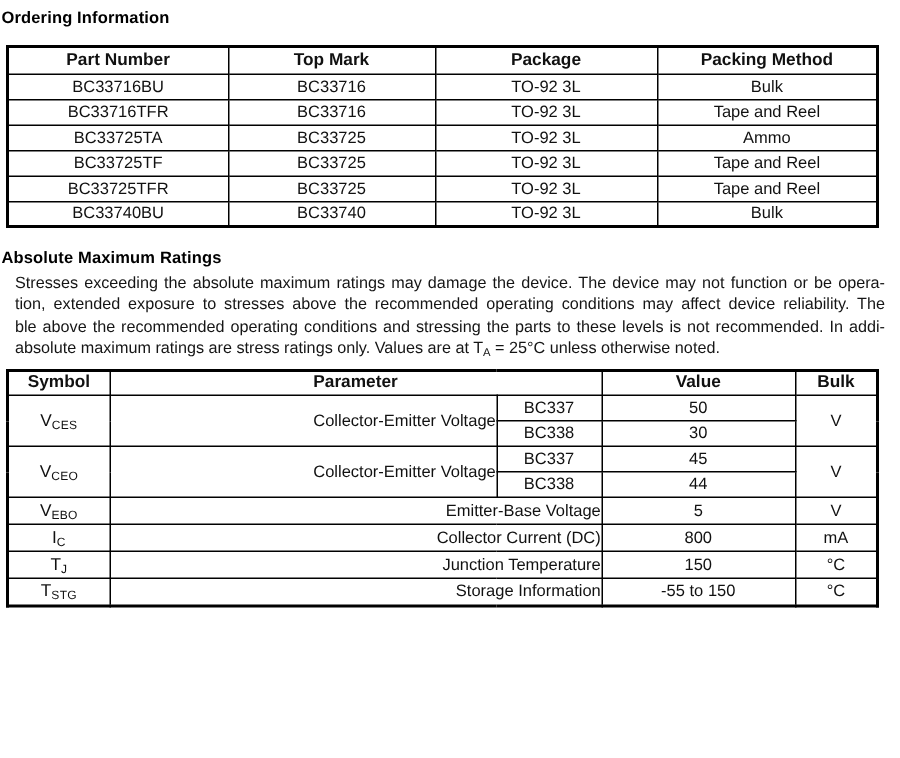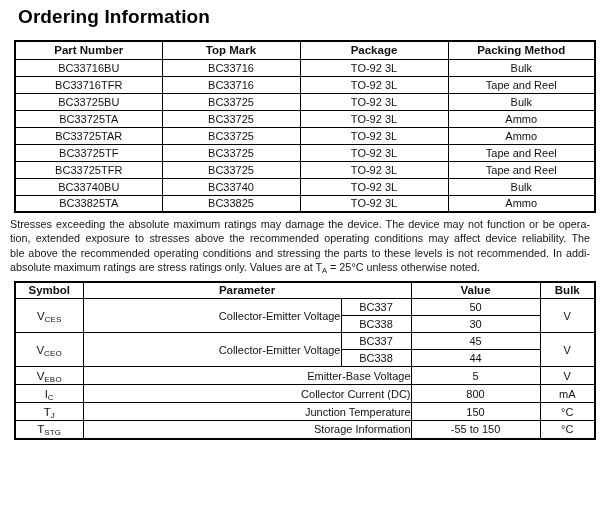--- a/index.html
+++ b/index.html
@@ -11,33 +11,33 @@
     background: #ffffff;
     font-family: "Liberation Sans", sans-serif;
     color: #111111;
   }
   .page {
     position: relative;
     width: 600px;
     height: 505px;
   }
   .section-title {
-    font-size: 19px;
+    font-size: 11px;
     font-weight: bold;
     color: #000;
-    margin: 0 0 0 18px;
+    margin: 0 0 0 1px;
     letter-spacing: 0.1px;
   }
   #ordering-title { padding-top: 6px; }
   #absmax-title   { margin-top: 14px; }
 
   table {
     border-collapse: collapse;
     table-layout: fixed;
-    margin-left: 14px;
+    margin-left: 4px;
     width: 580px;
     border: 2px solid #000;
   }
   #ordering-table { margin-top: 12px; }
   #absmax-table   { margin-top: 6px; }
 
   th, td {
     border: 1px solid #000;
     font-size: 11px;
     text-align: center;
@@ -119,64 +119,47 @@
       <td>TO-92 3L</td>
       <td>Bulk</td>
     </tr>
     <tr>
       <td>BC33716TFR</td>
       <td>BC33716</td>
       <td>TO-92 3L</td>
       <td>Tape and Reel</td>
     </tr>
     <tr>
-      <td>BC33725BU</td>
-      <td>BC33725</td>
-      <td>TO-92 3L</td>
-      <td>Bulk</td>
-    </tr>
-    <tr>
       <td>BC33725TA</td>
       <td>BC33725</td>
       <td>TO-92 3L</td>
       <td>Ammo</td>
     </tr>
     <tr>
-      <td>BC33725TAR</td>
-      <td>BC33725</td>
-      <td>TO-92 3L</td>
-      <td>Ammo</td>
-    </tr>
-    <tr>
       <td>BC33725TF</td>
       <td>BC33725</td>
       <td>TO-92 3L</td>
       <td>Tape and Reel</td>
     </tr>
     <tr>
       <td>BC33725TFR</td>
       <td>BC33725</td>
       <td>TO-92 3L</td>
       <td>Tape and Reel</td>
     </tr>
     <tr>
       <td>BC33740BU</td>
       <td>BC33740</td>
       <td>TO-92 3L</td>
       <td>Bulk</td>
     </tr>
-    <tr>
-      <td>BC33825TA</td>
-      <td>BC33825</td>
-      <td>TO-92 3L</td>
-      <td>Ammo</td>
-    </tr>
   </tbody>
     </table>
 
+  <h1 class="section-title" id="absmax-title">Absolute Maximum Ratings</h1>
 
   <div class="note">
     <div class="note-line">Stresses exceeding the absolute maximum ratings may damage the device. The device may not function or be opera-</div>
     <div class="note-line">tion, extended exposure to stresses above the recommended operating conditions may affect device reliability. The</div>
     <div class="note-line">ble above the recommended operating conditions and stressing the parts to these levels is not recommended. In addi-</div>
     <div class="note-line last"><span>absolute maximum ratings are stress ratings only. Values are at T</span><sub>A</sub><span> = 25°C unless otherwise noted.</span></div>
   </div>
 
   <table id="absmax-table">
     <colgroup>

